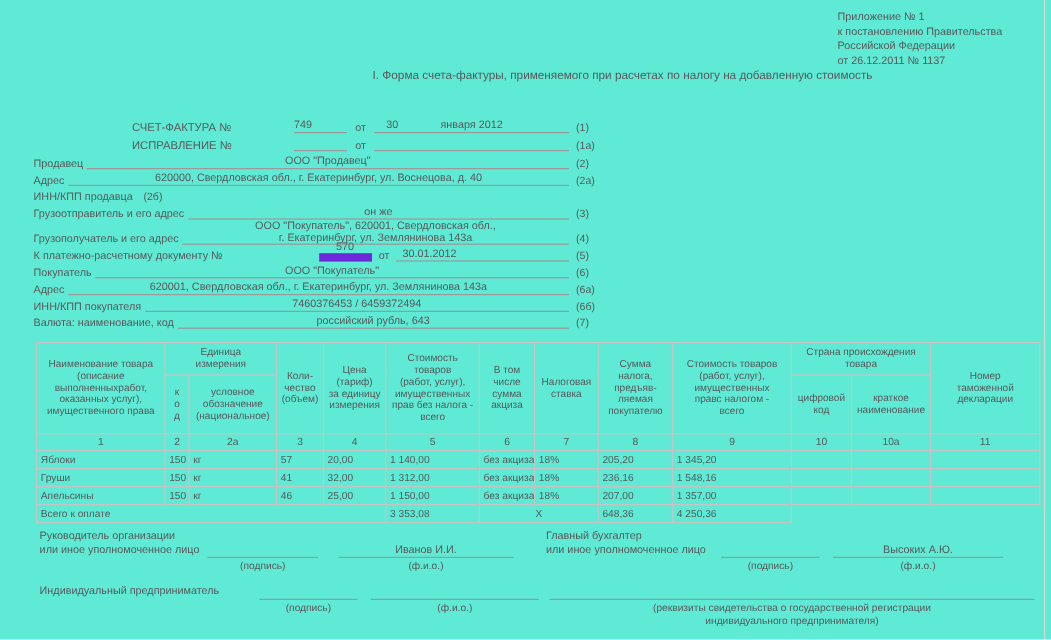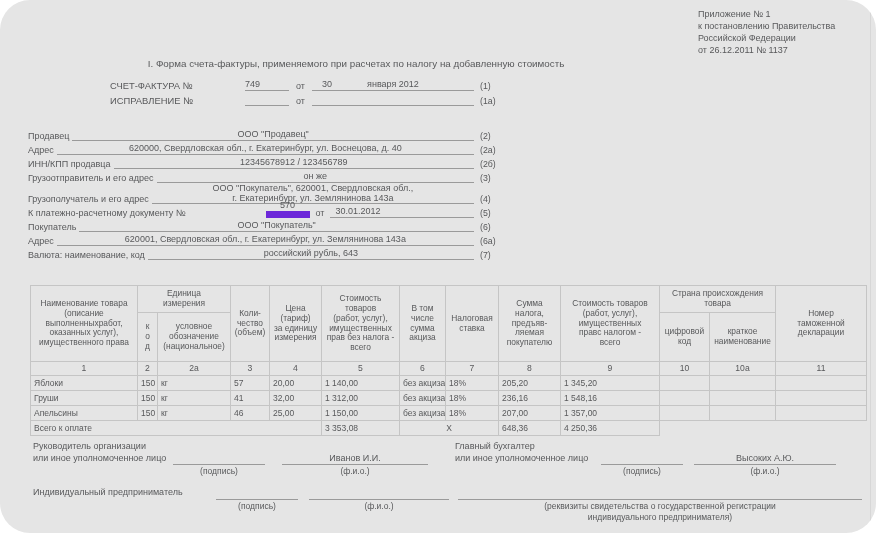--- a/index.html
+++ b/index.html
@@ -1,27 +1,26 @@
 <!DOCTYPE html>
 <html><head>
 <meta charset="utf-8">
 <style>
   html,body { margin:0; padding:0; background:#fff; }
   .page {
-    position:relative; width:876px; height:533px; background:#e5e5e5;
+    position:relative; width:876px; height:533px; background:#5eead4;
     font-family:"Liberation Sans", sans-serif; color:#58595b; font-size:9px;
     overflow:hidden;
-    border-radius:30px;
   }
   
   .appendix { position:absolute; left:698px; top:8px; line-height:12px; font-size:9px; }
   
-  .doc-title { position:absolute; left:0; top:58px; width:712px; text-align:center; font-size:9.8px; }
-  
-  .inv-block { position:absolute; left:110px; top:76px; width:392px; }
+  .doc-title { position:absolute; left:15px; top:58px; width:712px; text-align:right; font-size:9.8px; }
+  
+  .inv-block { position:absolute; left:110px; top:96px; width:392px; }
   .inv-row { display:flex; align-items:flex-end; height:15px; }
   .inv-label { flex:0 0 135px; font-size:9.4px; white-space:nowrap; }
   .useg { border-bottom:1px solid #9a9a9a; line-height:11px; }
   .useg.num { flex:0 0 44px; text-align:left; }
   .ot { padding:0 7px; }
   .useg.date { flex:1; display:flex; position:relative; }
   .useg.date .day { position:absolute; left:10px; }
   .useg.date .my { flex:1; text-align:center; }
   .req-ref { flex:0 0 22px; padding-left:6px; text-align:left; white-space:nowrap; font-size:8.8px; }
   
@@ -94,21 +93,20 @@
       <span class="req-line">ООО "Продавец"</span>
       <span class="req-ref">(2)</span>
     </div>
     <div class="req-row">
       <span class="req-label">Адрес</span>
       <span class="req-line">620000, Свердловская обл., г. Екатеринбург, ул. Воснецова, д. 40</span>
       <span class="req-ref">(2а)</span>
     </div>
     <div class="req-row">
       <span class="req-label">ИНН/КПП продавца</span>
-      <span class="req-line">12345678912 / 123456789</span>
       <span class="req-ref">(2б)</span>
     </div>
     <div class="req-row">
       <span class="req-label">Грузоотправитель и его адрес</span>
       <span class="req-line">он же</span>
       <span class="req-ref">(3)</span>
     </div>
     <div class="req-row tall">
       <span class="req-label">Грузополучатель и его адрес</span>
       <span class="req-multi">
@@ -126,20 +124,25 @@
     </div>
     <div class="req-row">
       <span class="req-label">Покупатель</span>
       <span class="req-line">ООО "Покупатель"</span>
       <span class="req-ref">(6)</span>
     </div>
     <div class="req-row">
       <span class="req-label">Адрес</span>
       <span class="req-line">620001, Свердловская обл., г. Екатеринбург, ул. Землянинова 143а</span>
       <span class="req-ref">(6а)</span>
+    </div>
+    <div class="req-row">
+      <span class="req-label">ИНН/КПП покупателя</span>
+      <span class="req-line">7460376453 / 6459372494</span>
+      <span class="req-ref">(6б)</span>
     </div>
     <div class="req-row">
       <span class="req-label">Валюта: наименование, код</span>
       <span class="req-line">российский рубль, 643</span>
       <span class="req-ref">(7)</span>
     </div>
   </div>
 
   <table class="inv">
     <colgroup>

